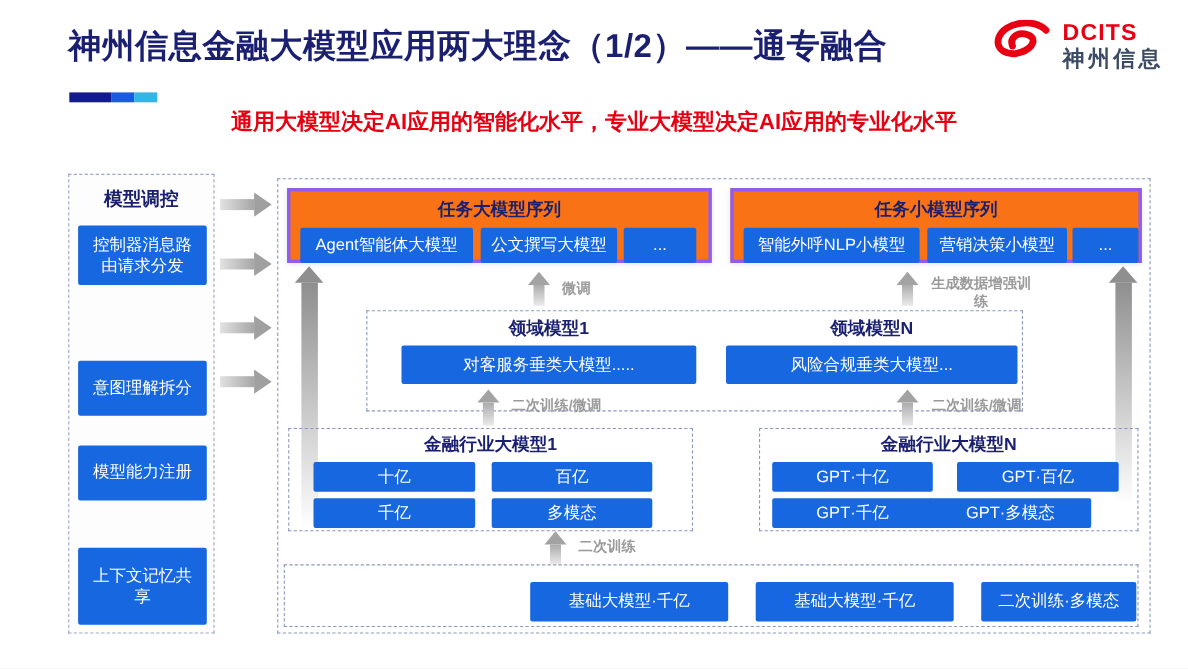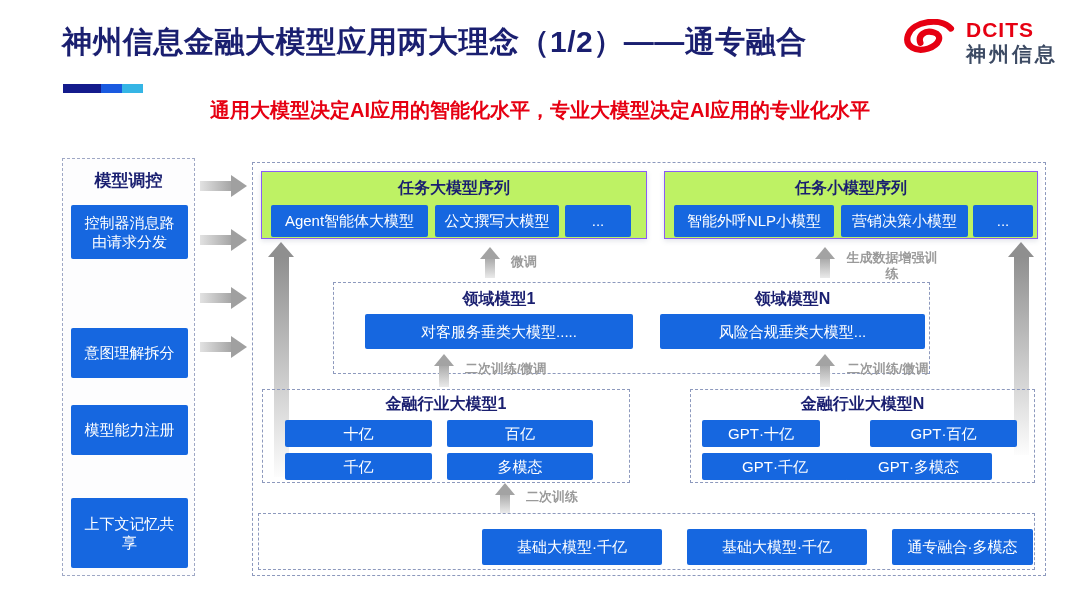--- a/index.html
+++ b/index.html
@@ -43,21 +43,21 @@
   .varrow{position:absolute;display:flex;flex-direction:column;align-items:center;}
   .v-head{width:0;height:0;border-left:13px solid transparent;border-right:13px solid transparent;
           border-bottom:15px solid #8f8f8f;}
   .v-shaft{width:15px;flex:1;background:linear-gradient(to bottom,#8f8f8f,rgba(235,235,235,0.1));}
   .varrow.sm .v-head{border-left-width:10px;border-right-width:10px;border-bottom-width:12px;border-bottom-color:#a3a3a3;}
   .varrow.sm .v-shaft{width:10px;background:linear-gradient(to bottom,#ababab,#eaeaea);}
 
   
   .main-rect{position:absolute;left:252px;top:162px;width:794px;height:414px;
              border:1.5px dashed #8d99bd;box-sizing:border-box;}
-  .card{position:absolute;background:#bef264;border:1px solid #8b5cf6;
+  .card{position:absolute;background:#f97316;border:3px solid #8b5cf6;
         box-shadow:0 2px 5px rgba(100,110,140,0.18);box-sizing:border-box;}
   .card .navy-h{position:absolute;left:0;right:0;top:6px;}
   .card-btn{position:absolute;top:33px;height:32px;}
 </style>
 </head>
 <body>
 
 <div class="slide">
 
   <div class="title">神州信息金融大模型应用两大理念（1/2）——通专融合</div>
@@ -160,29 +160,29 @@
 
   <div class="dash-box" style="left:262px;top:389px;width:368px;height:94px;"></div>
   <div class="navy-h" style="position:absolute;left:262px;top:394px;width:368px;">金融行业大模型1</div>
   <div class="btn" style="position:absolute;left:285px;top:420px;width:147px;height:27px;">十亿</div>
   <div class="btn" style="position:absolute;left:447px;top:420px;width:146px;height:27px;">百亿</div>
   <div class="btn" style="position:absolute;left:285px;top:453px;width:147px;height:27px;">千亿</div>
   <div class="btn" style="position:absolute;left:447px;top:453px;width:146px;height:27px;">多模态</div>
 
   <div class="dash-box" style="left:690px;top:389px;width:345px;height:94px;"></div>
   <div class="navy-h" style="position:absolute;left:690px;top:394px;width:345px;">金融行业大模型N</div>
-  <div class="btn" style="position:absolute;left:702px;top:420px;width:118px;height:27px;">GPT·十亿</div>
+  <div class="btn" style="position:absolute;left:702px;top:420px;width:146px;height:27px;">GPT·十亿</div>
   <div class="btn" style="position:absolute;left:870px;top:420px;width:147px;height:27px;">GPT·百亿</div>
   <div class="btn" style="position:absolute;left:702px;top:453px;width:146px;height:27px;">GPT·千亿</div>
   <div class="btn" style="position:absolute;left:845px;top:453px;width:147px;height:27px;">GPT·多模态</div>
 
   <div class="varrow sm" style="left:495px;top:483px;height:30px;width:20px;">
       <div class="v-head"></div>
       <div class="v-shaft"></div>
     </div>
   <div class="glabel" style="left:526px;top:489px;">二次训练</div>
 
   <div class="dash-box" style="left:258px;top:513px;width:777px;height:57px;"></div>
   <div class="btn" style="position:absolute;left:482px;top:529px;width:180px;height:36px;">基础大模型·千亿</div>
   <div class="btn" style="position:absolute;left:687px;top:529px;width:180px;height:36px;">基础大模型·千亿</div>
-  <div class="btn" style="position:absolute;left:892px;top:529px;width:141px;height:36px;">通专融合·多模态</div>
+  <div class="btn" style="position:absolute;left:892px;top:529px;width:141px;height:36px;">二次训练·多模态</div>
 
 </div>
 
 </body></html>

